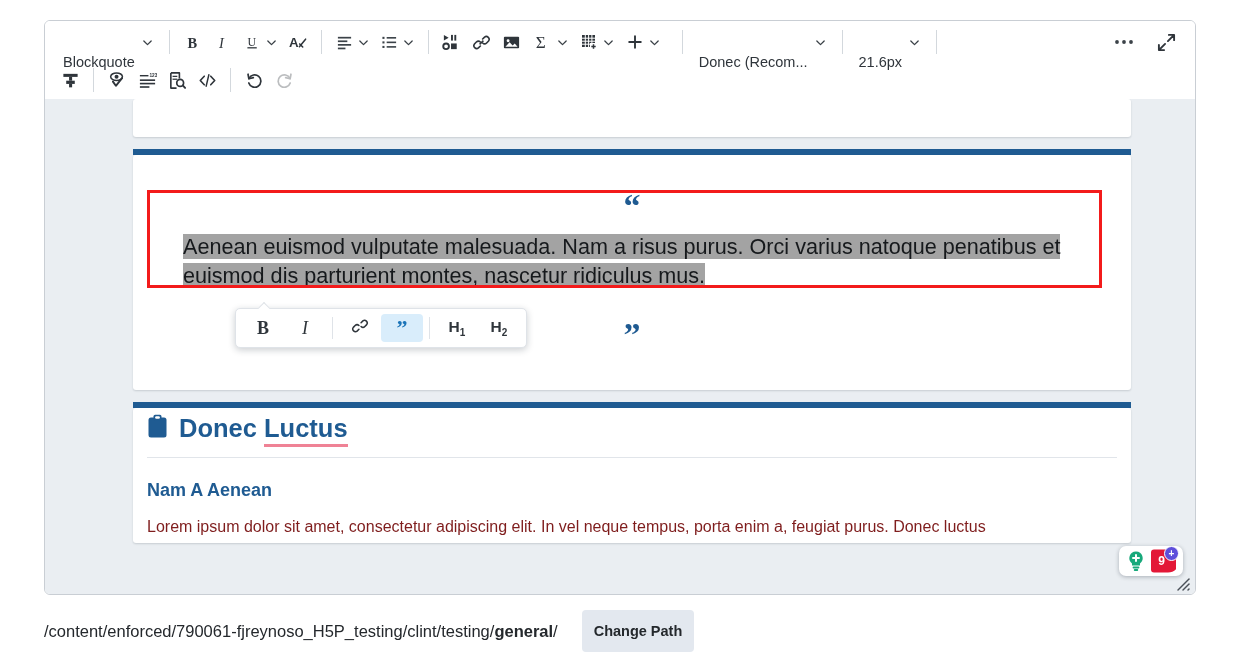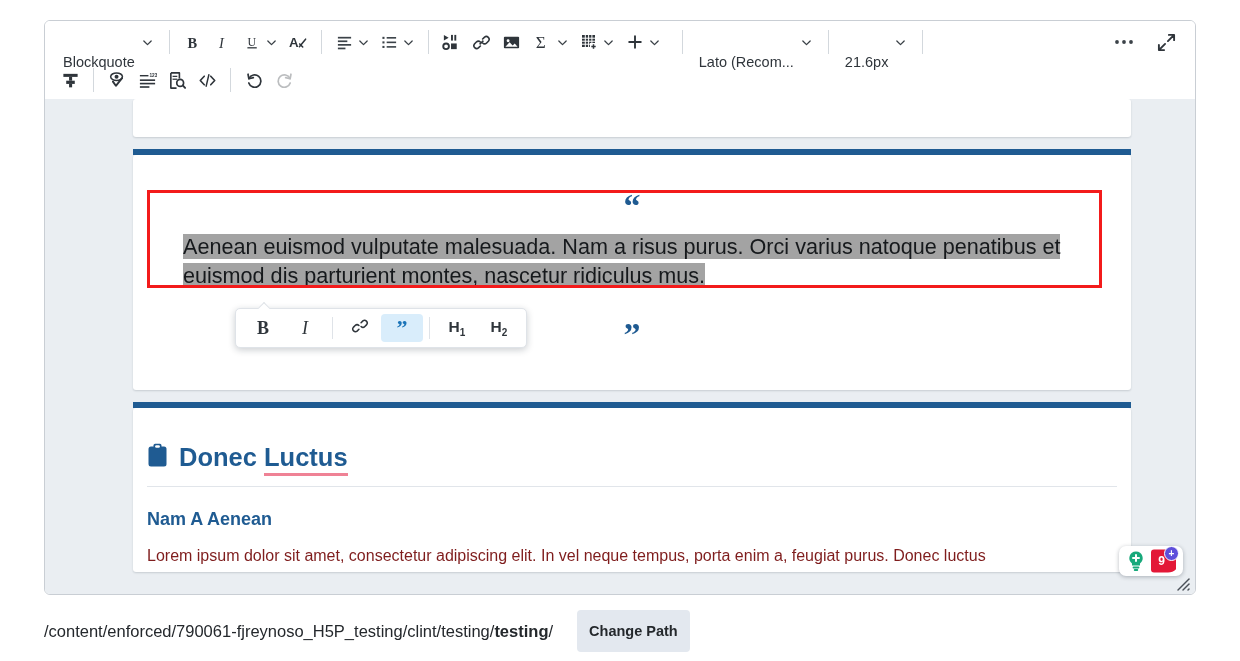--- a/index.html
+++ b/index.html
@@ -102,21 +102,21 @@
   .bubble-arrow{
     position:absolute;left:22px;top:-7px;width:12px;height:7px;overflow:hidden;
   }
   .bubble-arrow:after{
     content:"";position:absolute;left:1px;top:2px;width:9px;height:9px;
     background:#fff;border-left:1px solid #dfe3e8;border-top:1px solid #dfe3e8;
     transform:rotate(45deg);
   }
 
   
-  .card-body{padding:35px 0 4px 0;}
+  .card-body{padding:6px 0 4px 0;}
   .h2row{display:flex;align-items:center;gap:11px;padding:0 14px;}
   .h2txt{
     font-size:25.5px;font-weight:700;color:#1f5b92;
     font-family:"Liberation Sans", sans-serif;
   }
   .h2txt .ul{
     border-bottom:3px solid #ef8295;padding-bottom:2px;
   }
   .hr-soft{height:1px;background:#e1e5ea;margin:14px 14px 0 14px;}
   .h3txt{
@@ -320,21 +320,21 @@
           <span class="chev">
             <svg width="11" height="11" viewBox="0 0 12 12">
                 <path d="M2 4.3L6 8.3L10 4.3" stroke="#3b4248" stroke-width="1.4" fill="none" stroke-linecap="round" stroke-linejoin="round"></path>
               </svg>
           </span>
         </div>
 
         <div class="tb-sep" style="margin-left:16px;"></div>
 
         <div class="tb-dd">
-          <span class="tb-label">Lato (Recom...</span>
+          <span class="tb-label">Donec (Recom...</span>
           <span class="chev">
             <svg width="11" height="11" viewBox="0 0 12 12">
                 <path d="M2 4.3L6 8.3L10 4.3" stroke="#3b4248" stroke-width="1.4" fill="none" stroke-linecap="round" stroke-linejoin="round"></path>
               </svg>
           </span>
         </div>
 
         <div class="tb-sep"></div>
 
         <div class="tb-dd">
@@ -539,17 +539,17 @@
             <line x1="14" y1="8" x2="8" y2="14"></line>
             <line x1="14" y1="13" x2="13" y2="14"></line>
           </g>
         </svg>
       </span>
 
     </div>
   </div>
 
   <div class="pathbar">
-    <span class="pathtext"><span>/content/enforced/790061-fjreynoso_H5P_testing/clint/testing/</span><b>testing</b><span>/</span></span>
+    <span class="pathtext"><span>/content/enforced/790061-fjreynoso_H5P_testing/clint/testing/</span><b>general</b><span>/</span></span>
     <button class="btn-change">Change Path</button>
   </div>
 
 </div>
 
 </body></html>

